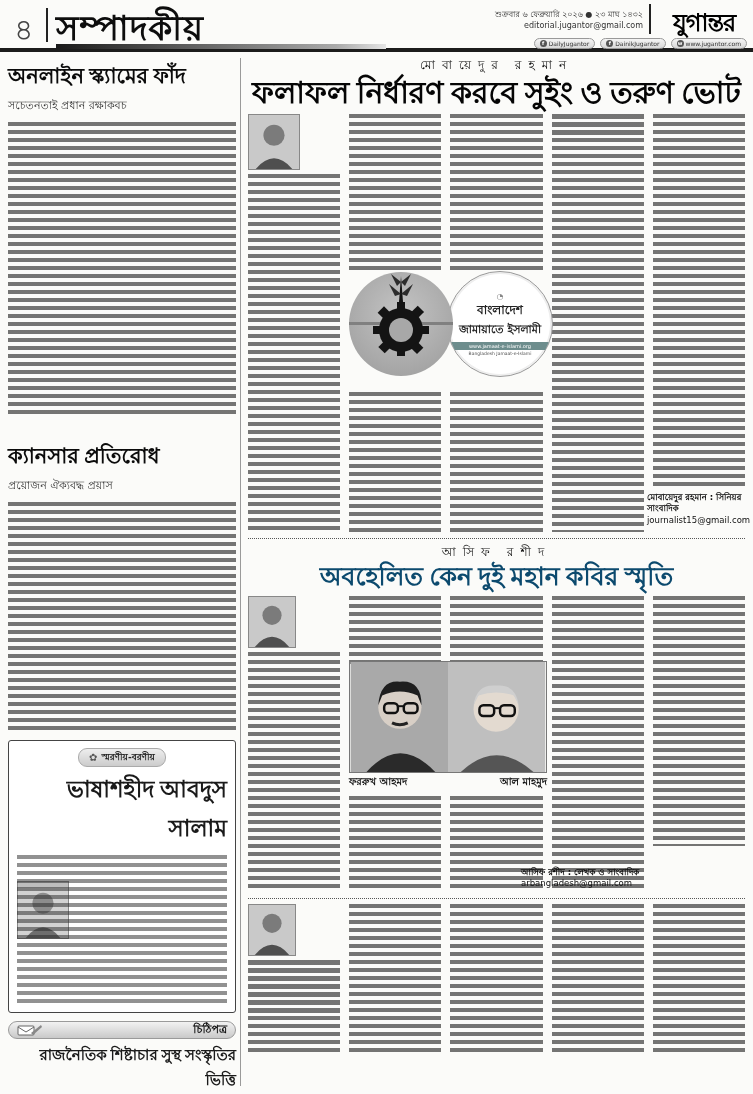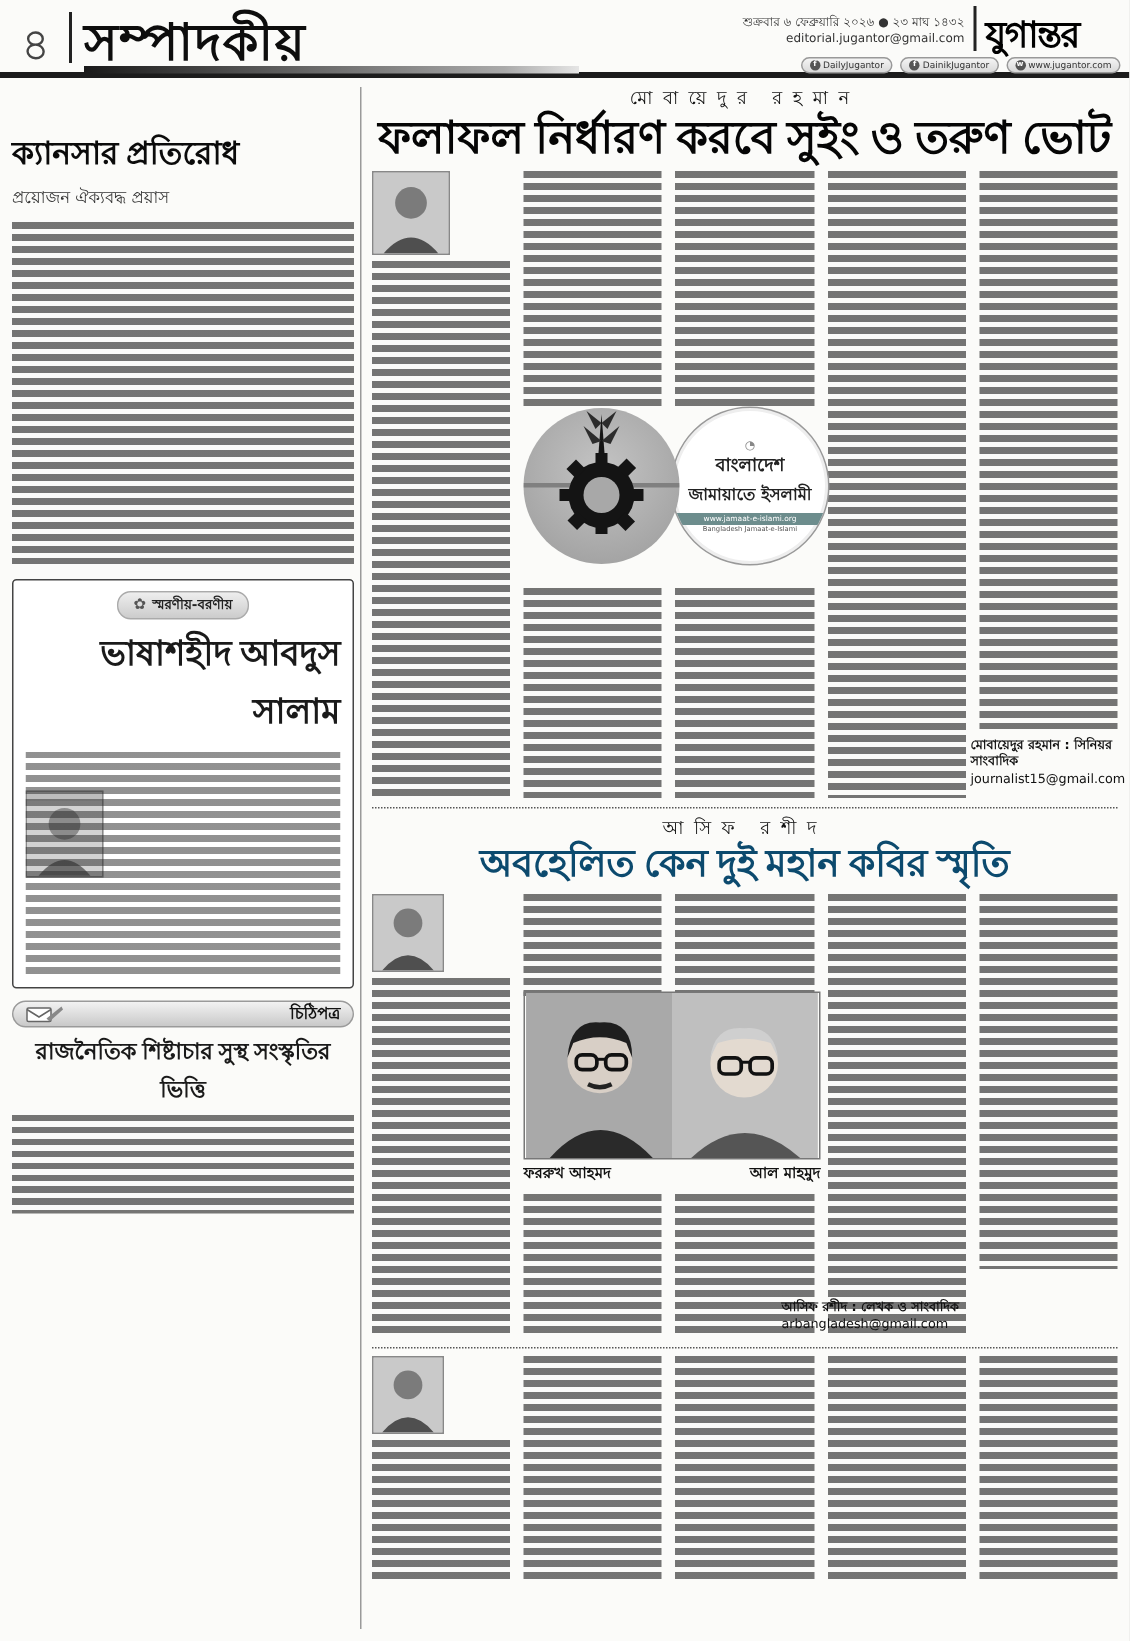--- a/index.html
+++ b/index.html
@@ -10,21 +10,21 @@
     font-family:"DejaVu Sans", sans-serif;
   }
   
   #header { position:absolute; left:0; top:0; width:753px; height:52px; border-bottom:4px solid #1c1c1c; }
   .pageno { position:absolute; left:14px; top:6px; font-size:30px; color:#444; font-family:"Liberation Serif",serif; }
   .pagebar { position:absolute; left:46px; top:8px; width:2px; height:34px; background:#222; }
   .masthead { position:absolute; left:56px; top:2px; font-size:34px; font-weight:bold; letter-spacing:1px; font-family:"Liberation Serif",serif; color:#0d0d0d; }
   .mast-accent { position:absolute; left:56px; top:44px; width:330px; height:5px; background:linear-gradient(to right,#1a1a1a,#aaa 85%,#e5e5e5); }
   .dateline { font-size:8px; color:#333; }
   .head-email { font-size:8px; color:#333; }
-  .brandwrap { position:absolute; right:8px; top:4px; width:96px; height:30px; border-left:2px solid #222; padding-left:6px; }
+  .brandwrap { position:absolute; right:8px; top:4px; width:96px; height:30px; border-left:2px solid #222; padding-left:22px; }
   .brand { font-size:24px; font-weight:bold; font-family:"Liberation Serif",serif; color:#000; letter-spacing:-1px; }
   .head-meta { position:absolute; right:110px; top:8px; text-align:right; }
   .socials { position:absolute; right:6px; top:38px; display:flex; gap:5px; }
   .pill { display:flex; align-items:center; gap:2px; border:1px solid #999; border-radius:7px; background:linear-gradient(#f4f4f4,#d9d9d9); padding:0 5px; height:11px; font-size:6px; color:#333; }
   .pill .dot { width:7px; height:7px; border-radius:50%; background:#555; color:#fff; font-size:5px; line-height:7px; text-align:center; font-weight:bold; }
   
   #leftcol { position:absolute; left:8px; top:60px; width:228px; }
   #vdivider { position:absolute; left:240px; top:58px; width:1px; height:1028px; background:#9a9a9a; }
   #main { position:absolute; left:248px; top:56px; width:497px; }
   
@@ -37,21 +37,21 @@
   
   .ed-title { font-size:21px; font-weight:bold; font-family:"Liberation Serif",serif; color:#0b0b0b; margin-bottom:2px; }
   .ed-sub { font-size:11px; color:#333; margin-bottom:6px; }
   .memo-box { border:1px solid #444; border-radius:3px; padding:7px 8px; margin-top:10px; background:#fff; }
   .memo-badge { display:flex; justify-content:center; margin-bottom:4px; }
   .memo-badge-inner { display:flex; align-items:center; gap:4px; background:linear-gradient(#eee,#ccc); border:1px solid #aaa; border-radius:9px; padding:1px 10px; font-size:9px; font-weight:bold; color:#222; }
   .memo-badge-inner .fl { color:#555; font-size:10px; }
   .memo-title { font-size:23px; font-weight:bold; font-family:"Liberation Serif",serif; text-align:right; margin-bottom:6px; }
   .letters-ribbon { position:relative; height:18px; margin:8px 0 4px; background:linear-gradient(#f2f2f2,#c9c9c9); border:1px solid #9a9a9a; border-radius:9px; display:flex; align-items:center; justify-content:space-between; padding:0 8px; }
   .letters-label { font-size:11px; font-weight:bold; color:#111; }
-  .letter-title { font-size:15px; font-weight:bold; font-family:"Liberation Serif",serif; text-align:center; margin:3px 0 4px; }
+  .letter-title { font-size:15px; font-weight:bold; font-family:"Liberation Serif",serif; text-align:right; margin:3px 0 4px; }
   
   .byline { text-align:center; font-size:12px; letter-spacing:7px; color:#111; font-family:"Liberation Serif",serif; }
   .headline1 { text-align:center; font-size:30px; font-weight:bold; font-family:"Liberation Serif",serif; color:#050505; line-height:1.1; }
   .headline2 { text-align:center; font-size:25px; font-weight:bold; font-family:"Liberation Serif",serif; color:#0c4a6e; line-height:1.1; }
   .article { position:relative; }
   .cols { display:flex; gap:9px; margin-top:5px; }
   .col { flex:1; display:flex; flex-direction:column; }
   .spacer { background:transparent !important; }
   .dotted { border-top:1px dotted #555; margin:6px 0 4px; }
   .authphoto { width:52px; height:56px; margin-bottom:4px; border:1px solid #888; background:#cfcfcf; }
@@ -104,20 +104,25 @@
         <span class="dot">w</span>
         <span>www.jugantor.com</span>
       </div>
     </div>
   </div>
 
   <div id="vdivider"></div>
 
   <div id="leftcol">
 
+    <div>
+      <div class="ed-title">অনলাইন স্ক্যামের ফাঁদ</div>
+      <div class="ed-sub">সচেতনতাই প্রধান রক্ষাকবচ</div>
+      <div class="sim" style="height:292px;"></div>
+    </div>
 
     <div style="margin-top:26px;">
       <div class="ed-title">ক্যানসার প্রতিরোধ</div>
       <div class="ed-sub">প্রয়োজন ঐক্যবদ্ধ প্রয়াস</div>
       <div class="sim" style="height:228px;"></div>
     </div>
 
     <div class="memo-box">
       <div class="memo-badge">
         <div class="memo-badge-inner">

